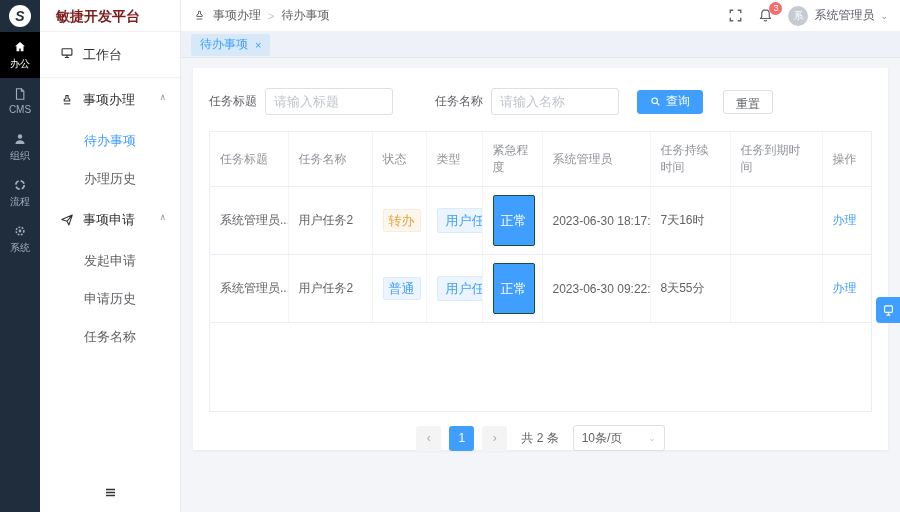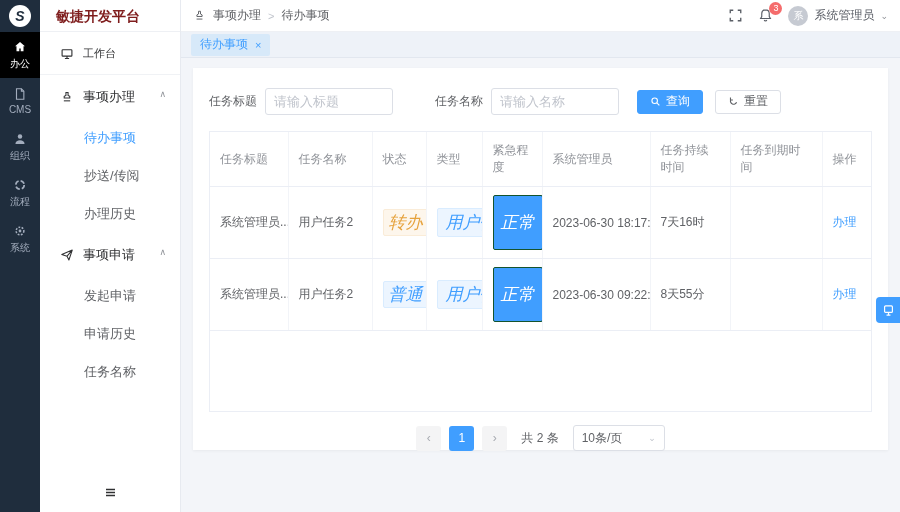--- a/index.html
+++ b/index.html
@@ -17,22 +17,22 @@
   .rail-item { height:46px; display:flex; flex-direction:column; align-items:center;
     justify-content:center; gap:3px; font-size:10px; cursor:pointer; }
   .rail-item.active { background:#000000; color:#fff; }
   .rail-item svg { width:14px; height:14px; }
 
   
   .sidebar { width:141px; background:#fff; border-right:1px solid #e7eaf0;
     flex-shrink:0; position:relative; }
   .sidebar-title { height:32px; line-height:32px; padding-left:16px; font-size:14px;
     font-weight:bold; color:#7f1d1d; border-bottom:1px solid #eef0f4; }
-  .menu-top { display:flex; align-items:flex-end; gap:9px; padding:14px 0 13px 20px;
-    font-size:11px; color:#303133; border-bottom:1px solid #f0f2f5; cursor:pointer; }
+  .menu-top { display:flex; align-items:flex-start; gap:9px; padding:14px 0 13px 20px;
+    font-size:13px; color:#303133; border-bottom:1px solid #f0f2f5; cursor:pointer; }
   .menu-top svg, .group-head svg { width:14px; height:14px; color:#303133; }
   .group-head { display:flex; align-items:center; gap:9px; padding:13px 0 13px 20px;
     font-size:13px; color:#303133; position:relative; cursor:pointer; }
   .group-chevron { position:absolute; right:14px; top:14px; font-size:9px; color:#909399; }
   .sub-item { padding:10px 0 10px 44px; font-size:13px; color:#606266; cursor:pointer; }
   .sub-item.active { color:#409eff; }
   .collapse-btn { position:absolute; bottom:8px; left:0; width:100%; text-align:center;
     cursor:pointer; color:#303133; }
   .collapse-btn svg { width:15px; height:15px; }
 
@@ -71,32 +71,32 @@
   .filter-input { width:128px; height:27px; border:1px solid #dcdfe6; border-radius:3px;
     padding:0 8px; font-size:13px; color:#606266; outline:none;
     font-family:"Liberation Sans","DejaVu Sans",sans-serif; }
   .filter-input::placeholder { color:#c0c4cc; }
   .filter-gap { width:42px; }
   .btn { height:24px; border-radius:3px; font-size:12px; display:inline-flex;
     align-items:center; gap:5px; padding:0 12px; cursor:pointer;
     font-family:"Liberation Sans","DejaVu Sans",sans-serif; }
   .btn svg { width:11px; height:11px; }
   .btn-primary { background:#409eff; border:1px solid #409eff; color:#fff; margin-left:18px; }
-  .btn-plain { background:#fff; border:1px solid #dcdfe6; color:#606266; margin-left:12px; }
+  .btn-plain { background:#fff; border:1px solid #dcdfe6; color:#606266; margin-left:20px;flex-direction:column; }
 
   .table-wrap { border:1px solid #ebeef5; height:281px; overflow:hidden; }
   table { width:100%; border-collapse:collapse; table-layout:fixed; font-size:12px; }
   th { font-weight:normal; color:#909399; text-align:left; padding:10px 10px;
     border-right:1px solid #f2f4f8; border-bottom:1px solid #ebeef5; background:#fff; }
   td { color:#606266; padding:8px 10px; border-right:1px solid #f2f4f8;
     border-bottom:1px solid #ebeef5; white-space:nowrap; overflow:hidden; }
   th:last-child, td:last-child { border-right:none; }
 
-  .tag { display:inline-block; font-size:17px; line-height:1; padding:4px 5px;
-    border-radius:2px;font-style:italic; }
+  .tag { display:inline-block; font-size:13px; line-height:1; padding:4px 5px;
+    border-radius:2px; }
   .tag-warning { background:#fdf6ec; color:#e6a23c; border:1px solid #faecd8; }
   .tag-info { background:#ecf5ff; color:#409eff; border:1px solid #d9ecff; }
   .tag-type { background:#ecf5ff; color:#409eff; border:1px solid #d9ecff; padding:5px 8px; }
   .tag-solid { background:#409eff; color:#fff; border:1px solid #14532d; padding:18px 7px; }
   .link { color:#409eff; cursor:pointer; }
 
   .pagination { display:flex; align-items:center; justify-content:center; gap:8px;
     margin-top:13px; font-size:12px; color:#606266; }
   .page-btn { width:25px; height:25px; background:#f4f4f5; border-radius:3px;
     display:flex; align-items:center; justify-content:center; color:#a8abb2;
@@ -170,21 +170,20 @@
 
     <div class="group-head">
       <svg viewBox="0 0 20 20">
           <path d="M8.5 3.5h3v4.2l2.5 1.4v2.4H6V9.1l2.5-1.4z" fill="none" stroke="currentColor" stroke-width="1.5"></path>
           <path d="M5.5 15.5h9" stroke="currentColor" stroke-width="1.5"></path>
         </svg>
       <span>事项办理</span>
       <span class="group-chevron">∧</span>
     </div>
     <div class="sub-item active">待办事项</div>
-    <div class="sub-item">抄送/传阅</div>
     <div class="sub-item">办理历史</div>
 
     <div class="group-head">
       <svg viewBox="0 0 20 20">
           <path d="M2.5 9.3L17.5 3l-4.8 14.2-2.6-5.5zM10.1 11.7L17.5 3" fill="none" stroke="currentColor" stroke-width="1.5" stroke-linejoin="round"></path>
         </svg>
       <span>事项申请</span>
       <span class="group-chevron">∧</span>
     </div>
     <div class="sub-item">发起申请</div>

